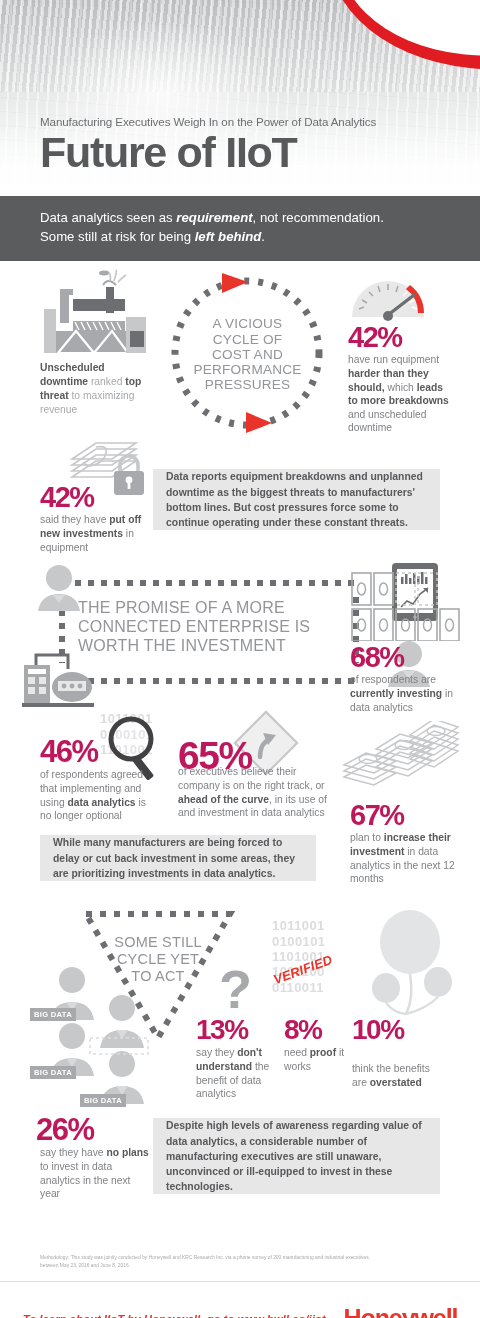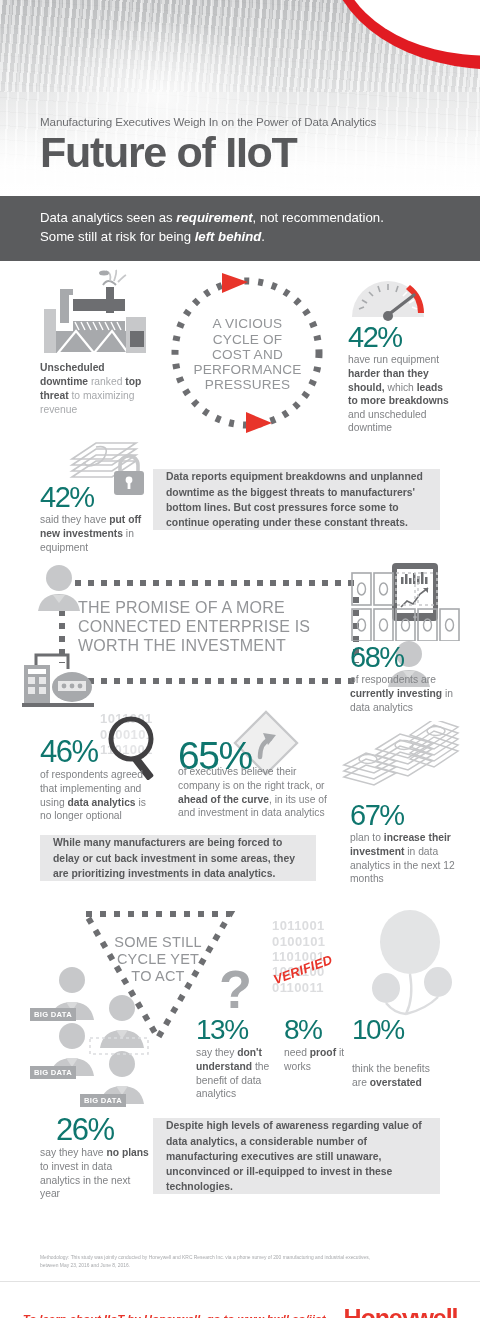--- a/index.html
+++ b/index.html
@@ -79,21 +79,21 @@
   }
   .banner b { font-weight:bold; font-style:italic; }
 
   
   .section { position:relative; width:480px; }
   .sec1 { height: 300px; }
   .sec2 { height: 345px; }
   .sec3 { height: 330px; }
 
   .stat-num {
-    color:#0f766e; font-weight:normal; letter-spacing:-1.5px; line-height:1;
+    color:#be185d; font-weight:bold; letter-spacing:-1.5px; line-height:1;
   }
   .stat-body { font-size:10.3px; line-height:1.32; color:#808285; }
   .stat-body b { color:#58595b; font-weight:bold; }
 
   .graybox {
     background:#e7e7e8; color:#58595b;
     font-size:10.4px; line-height:1.45; font-weight:bold;
     padding:0 13px;
   }
 
@@ -518,21 +518,21 @@
       <span>it works</span>
     </div>
 
     <div class="abs stat-num" style="left:352px; top:110px; font-size:28px;">10%</div>
     <div class="abs stat-body" style="left:352px; top:156px; width:82px;">
       <span>think the</span>
       <span>benefits are</span>
       <b>overstated</b>
     </div>
 
-    <div class="abs stat-num" style="left:56px; top:208px; font-size:31px;">26%</div>
+    <div class="abs stat-num" style="left:36px; top:208px; font-size:31px;">26%</div>
     <div class="abs stat-body" style="left:40px; top:240px; width:112px;">
       <span>say they have </span><b>no</b>
       <b>plans</b><span> to invest in</span>
       <span>data analytics in</span>
       <span>the next year</span>
     </div>
 
     <div class="abs graybox" style="left:153px; top:212px; width:287px;">Despite high levels of awareness regarding value of data analytics, a considerable number of manufacturing executives are still unaware, unconvinced or ill-equipped to invest in these technologies.</div>
   </div>
 

